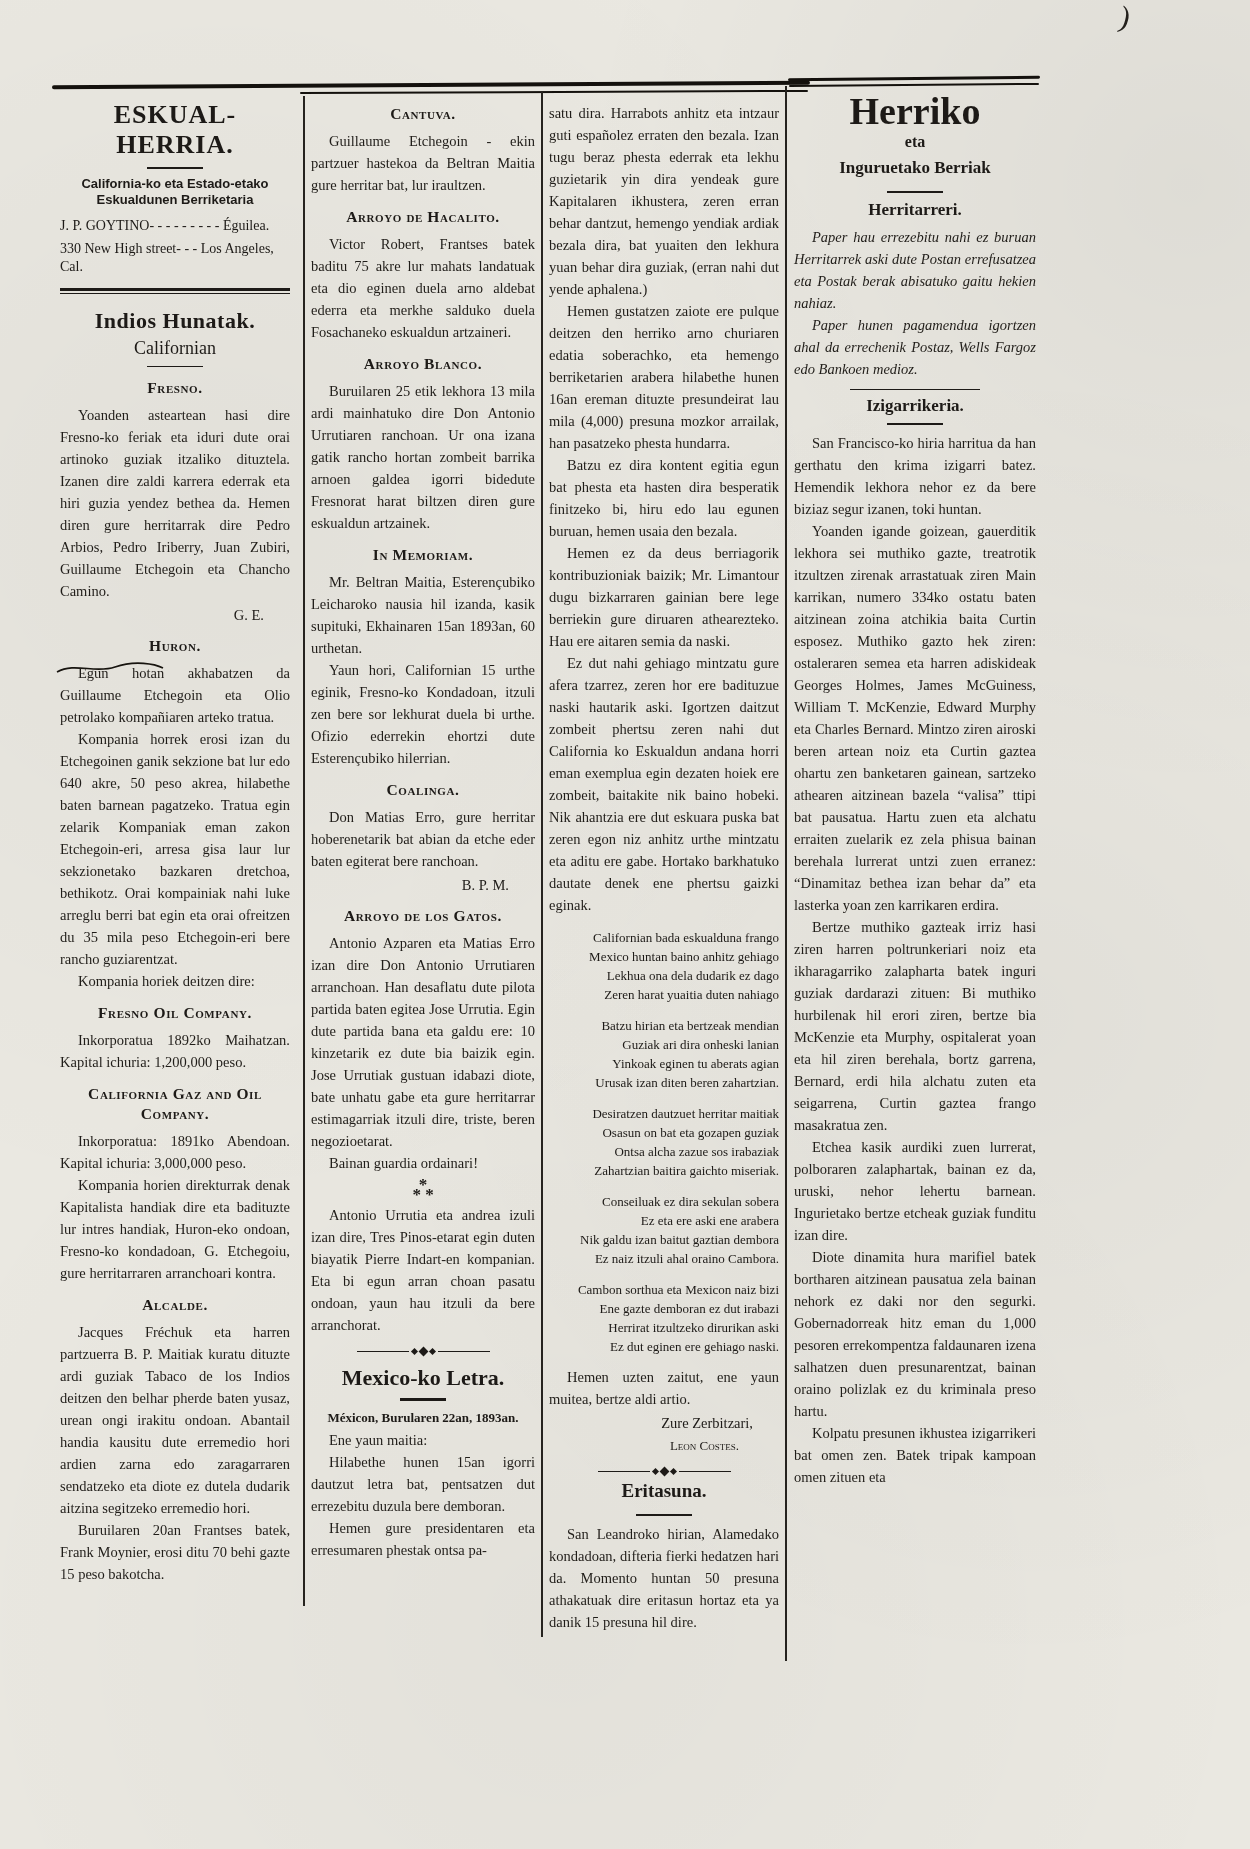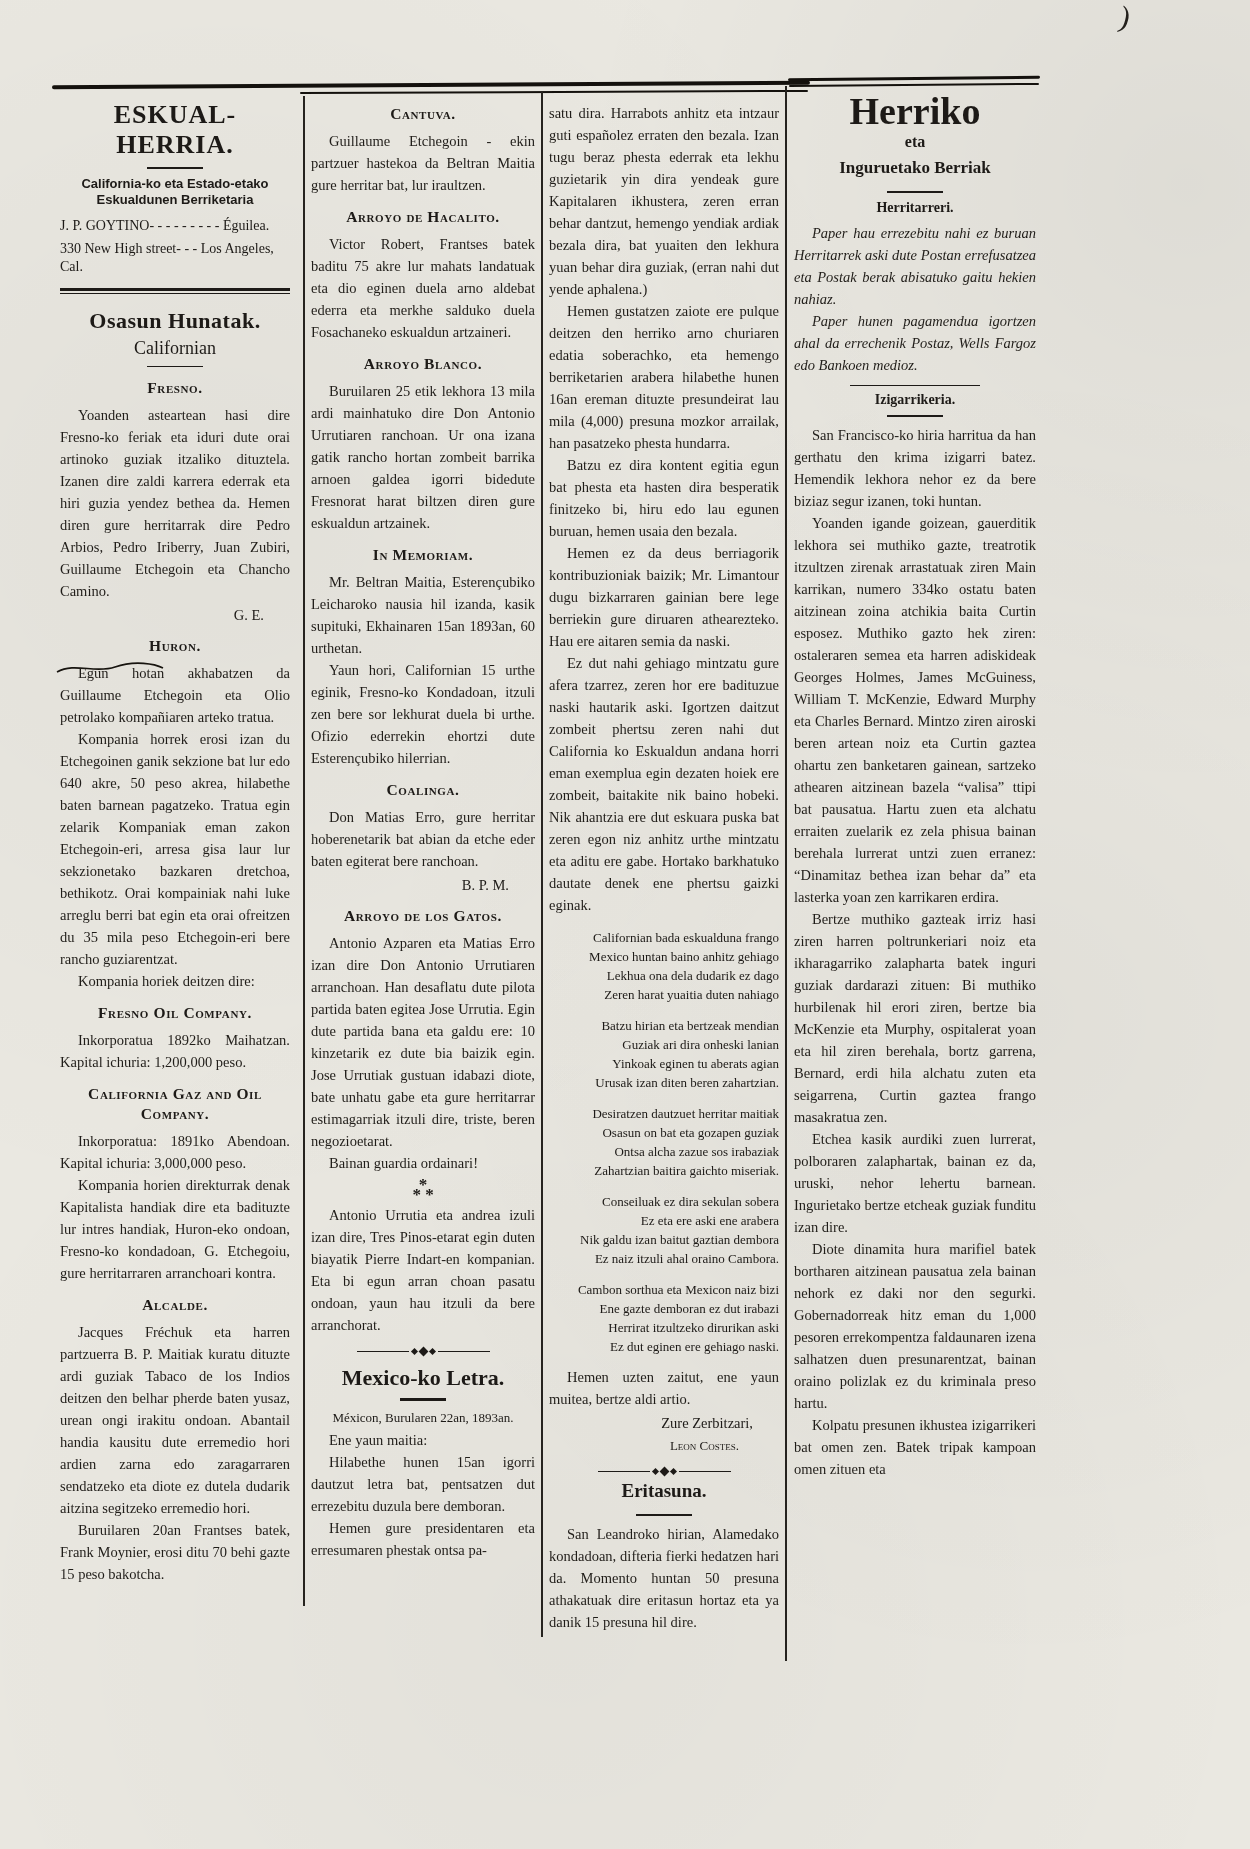--- a/index.html
+++ b/index.html
@@ -51,29 +51,29 @@
 
   .sec-title { font-size:22px; font-weight:700; text-align:center; margin:14px 0 4px; letter-spacing:0.5px; }
   .sec-sub { font-size:18px; text-align:center; margin:2px 0 4px; font-weight:400; }
 
   .ornament { display:flex; align-items:center; justify-content:center; gap:3px; margin:12px auto 2px; }
   .orn-line { width:52px; height:1.3px; background:#1d1a17; }
   .orn-d { width:5px; height:5px; background:#1d1a17; transform:rotate(45deg); }
   .orn-d.big { width:7px; height:7px; }
 
   .mex-title { font-size:22px; font-weight:700; text-align:center; margin:10px 0 2px; }
-  .mex-dateline { font-size:13px; font-weight:400; text-align:center; margin:9px 0 3px; }
+  .mex-dateline { font-size:13px; font-weight:700; text-align:center; margin:9px 0 3px; }
   .asterism { text-align:center; line-height:10px; font-size:17px; font-weight:700; margin:6px 0 4px; }
 
   .verse { font-size:13px; line-height:19px; white-space:pre-line; margin:12px 0 0 10px; text-align:right; text-indent:0; }
 
   .h4-l1 { font-size:38px; font-weight:700; text-align:center; line-height:42px; margin-top:2px; }
   .h4-l2 { font-size:16px; font-weight:700; text-align:center; line-height:20px; }
   .h4-l3 { font-size:17px; font-weight:700; text-align:center; line-height:32px; }
-  .herr-head { font-size:14px; font-weight:700; text-align:center; margin:5px 0 6px; }
+  .herr-head { font-size:17px; font-weight:700; text-align:center; margin:5px 0 6px; }
   .erit-head { font-size:19px; font-weight:700; text-align:center; margin:5px 0 12px; }
   .italic { font-style:italic; }
 </style>
 </head>
 <body>
 
 <div class="page">
 
   <div class="corner-mark">)</div>
   <div class="streak st1"></div>
@@ -93,21 +93,21 @@
     <header>
       <div class="mh-title">ESKUAL-HERRIA.</div>
       <div class="rule-short"></div>
       <div class="mh-sub">California-ko eta Estado-etako</div>
       <div class="mh-sub">Eskualdunen Berriketaria</div>
       <div class="mh-editor">J. P. GOYTINO- - - - - - - - - Éguilea.</div>
       <div class="mh-address">330 New High street- - - Los Angeles, Cal.</div>
     </header>
     <div class="double-rule"></div>
 
-    <h2 class="sec-title">Osasun Hunatak.</h2>
+    <h2 class="sec-title">Indios Hunatak.</h2>
     <div class="sec-sub">Californian</div>
     <div class="rule-short"></div>
 
     <h4 class="subhead">Fresno.</h4>
     <p class="body">Yoanden asteartean hasi dire Fresno-ko feriak eta iduri dute orai artinoko guziak itzaliko dituztela. Izanen dire zaldi karrera ederrak eta hiri guzia yendez bethea da. Hemen diren gure herritarrak dire Pedro Arbios, Pedro Iriberry, Juan Zubiri, Guillaume Etchegoin eta Chancho Camino.</p>
     <p class="sig">G. E.</p>
 
     <h4 class="subhead">Huron.</h4>
     <p class="body">Egun hotan akhabatzen da Guillaume Etchegoin eta Olio petrolako kompañiaren arteko tratua.</p>
     <p class="body">Kompania horrek erosi izan du Etchegoinen ganik sekzione bat lur edo 640 akre, 50 peso akrea, hilabethe baten barnean pagatzeko. Tratua egin zelarik Kompaniak eman zakon Etchegoin-eri, arresa gisa laur lur sekzionetako bazkaren dretchoa, bethikotz. Orai kompainiak nahi luke arreglu berri bat egin eta orai ofreitzen du 35 mila peso Etchegoin-eri bere rancho guziarentzat.</p>

